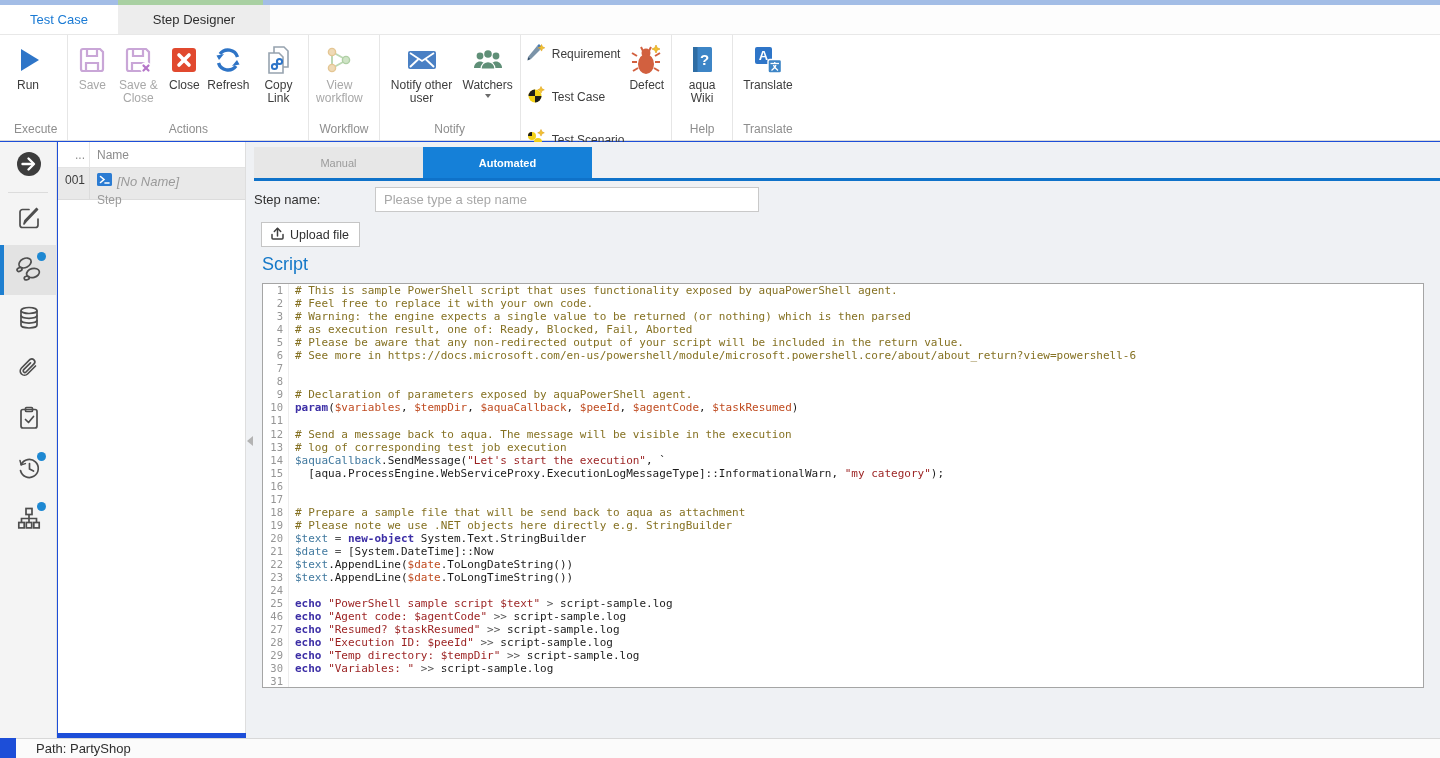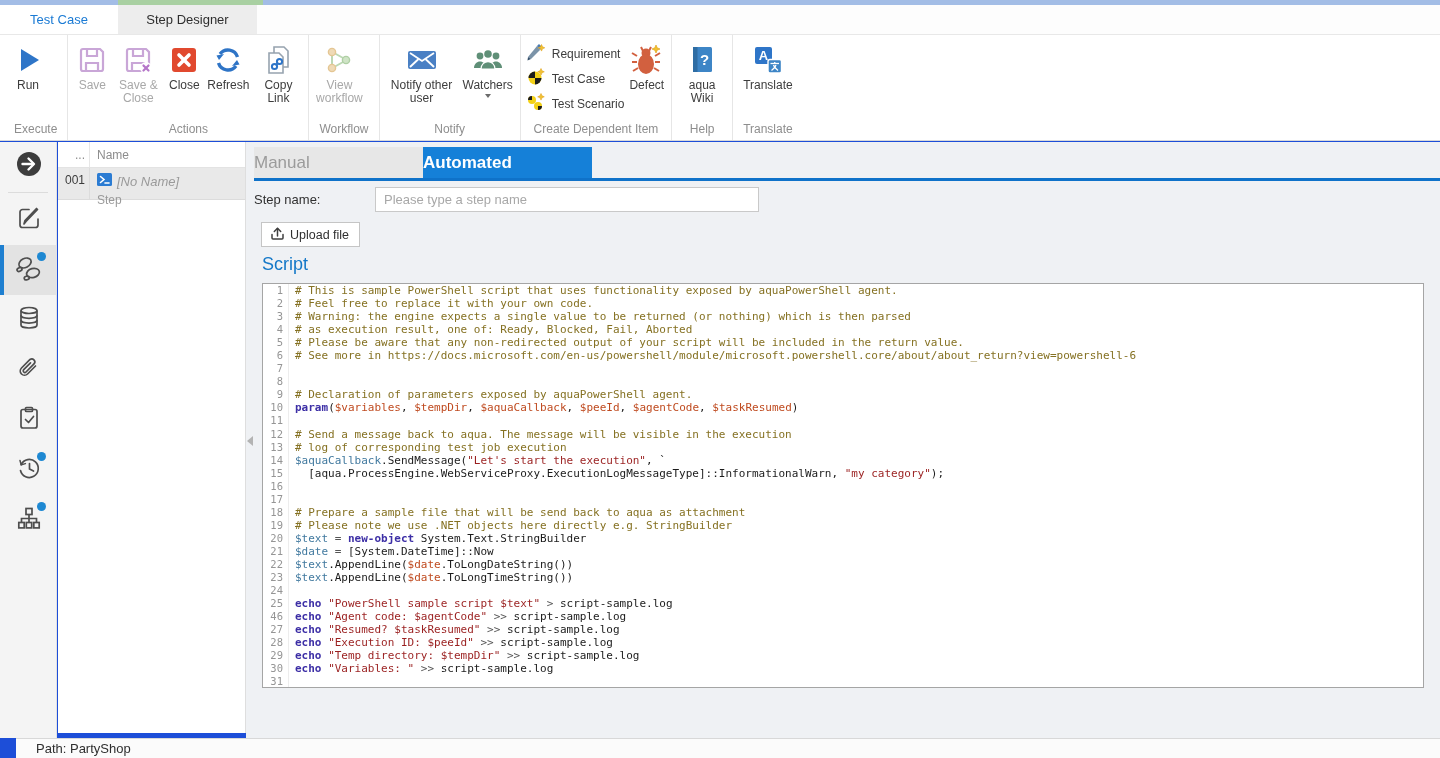--- a/index.html
+++ b/index.html
@@ -6,34 +6,34 @@
   html,body { width:1440px; height:758px; overflow:hidden; }
   body { font-family:"Liberation Sans", sans-serif; background:#fff; }
   .app { position:relative; width:1440px; height:758px; background:#1d4ed8; overflow:hidden; }
 
   
   .top-strip { position:absolute; left:0; top:0; width:1440px; height:5px; background:#a3bde6; }
   .top-strip .green-seg { position:absolute; left:118px; top:0; width:145px; height:5px; background:#a9d0a2; }
   .win-tabbar { position:absolute; left:0; top:5px; width:1440px; height:30px; background:#fdfdfd; border-bottom:1px solid #e8e8e8; display:flex; }
   .win-tab { height:100%; display:flex; align-items:center; justify-content:center; font-size:13px; cursor:pointer; }
   .win-tab.active { width:118px; background:#fff; color:#1a7ad4; }
-  .win-tab.inactive { width:139px; background:#ededed; color:#2e2e2e; }
+  .win-tab.inactive { width:152px; background:#ededed; color:#2e2e2e; }
 
   
   .ribbon { position:absolute; left:0; top:35px; width:1440px; height:106px; background:#fff; border-bottom:1px solid #d9d9d9; display:flex; align-items:stretch; padding-left:4px; }
   .rgroup { display:flex; flex-direction:column; padding:2px 4px 0; }
   .rgroup + .rgroup { border-left:1px solid #e6e6e6; }
   .rgroup-buttons { display:flex; flex:1; align-items:flex-start; }
   .rgroup-label { text-align:center; font-size:12px; color:#8e8e8e; padding:0 6px 4px; white-space:nowrap; }
   .rbtn { display:flex; flex-direction:column; align-items:center; padding:4px 3px 0; min-width:40px; cursor:pointer; }
   .rbtn .ric { height:38px; display:flex; align-items:center; justify-content:center; }
   .rbtn .rlabel { font-size:12px; line-height:13px; color:#3d3d3d; text-align:center; }
   .rbtn.disabled .rlabel { color:#a8a8a8; }
   .w-narrow { max-width:52px; }
-  .dep-stack { display:flex; flex-direction:column; gap:2px; padding:5px 2px 0; }
+  .dep-stack { display:flex; flex-direction:column; gap:20px; padding:5px 2px 0; }
   .dep-item { display:flex; align-items:center; gap:6px; font-size:12px; color:#3d3d3d; height:23px; cursor:pointer; white-space:nowrap; }
   .caret-down { width:0; height:0; border-left:3.5px solid transparent; border-right:3.5px solid transparent; border-top:4px solid #6b6b6b; margin:2px auto 0; }
 
   
   .rail { position:absolute; left:0; top:142px; width:57px; height:596px; background:#f4f4f4; border-right:1px solid #e2e2e2; }
   .rail-item { position:relative; width:57px; height:50px; display:flex; align-items:center; justify-content:center; cursor:pointer; }
   .rail-item.first { height:48px; }
   .rail-divider { width:40px; height:1px; background:#dcdcdc; margin:2px auto; }
   .rail-item.active { background:#e3e3e3; }
   .rail-item.active::before { content:""; position:absolute; left:0; top:0; width:4px; height:100%; background:#1e7fd0; }
@@ -48,21 +48,21 @@
   .step-row .cell-num { width:32px; text-align:right; padding:5px 4px 0 0; font-size:12px; color:#3c3c3c; border-right:1px solid #dcdcdc; }
   .step-row .cell-main { padding:4px 0 0 7px; }
   .step-row .row-line1 { display:flex; align-items:center; gap:5px; }
   .step-row .noname { font-size:13px; font-style:italic; color:#9a9a9a; }
   .step-row .steptype { font-size:12px; color:#9a9a9a; margin-top:3px; }
 
   
   .content { position:absolute; left:246px; top:142px; width:1194px; height:596px; background:#eff1f4; }
   .collapse-arrow { position:absolute; left:1px; top:294px; width:0; height:0; border-top:5px solid transparent; border-bottom:5px solid transparent; border-right:6px solid #b3b3b3; cursor:pointer; }
   .mode-tabs { position:absolute; left:8px; top:5px; display:flex; }
-  .mode-tab { width:169px; height:31px; display:flex; align-items:center; font-size:17px; cursor:pointer; }
+  .mode-tab { width:169px; height:31px; display:flex; align-items:center; justify-content:center; font-size:11px; cursor:pointer; }
   .mode-tab.manual { background:#e7e7e7; color:#9b9b9b; }
   .mode-tab.automated { background:#1580d8; color:#fff; font-weight:bold; }
   .mode-underline { position:absolute; left:8px; top:36px; right:0; height:3px; background:#0f72c9; }
   .stepname-row { position:absolute; left:8px; top:45px; display:flex; align-items:center; }
   .stepname-label { font-size:13px; color:#303030; width:121px; }
   .stepname-input { width:384px; height:25px; border:1px solid #c9c9c9; background:#fff; font-size:13px; padding:0 8px; color:#333; font-family:"Liberation Sans",sans-serif; outline:none; }
   .stepname-input::placeholder { color:#a8a8a8; }
   .upload-btn { position:absolute; left:15px; top:80px; height:25px; padding:0 10px 0 8px; background:#fff; border:1px solid #c5c5c5; display:flex; align-items:center; gap:5px; font-size:12.5px; color:#2f2f2f; cursor:pointer; }
   .script-heading { position:absolute; left:16px; top:112px; font-size:18px; color:#1478c8; }
   .script-box { position:absolute; left:16px; top:141px; width:1162px; height:405px; background:#fff; border:1px solid #a5a5a5; overflow:hidden; cursor:text; }

